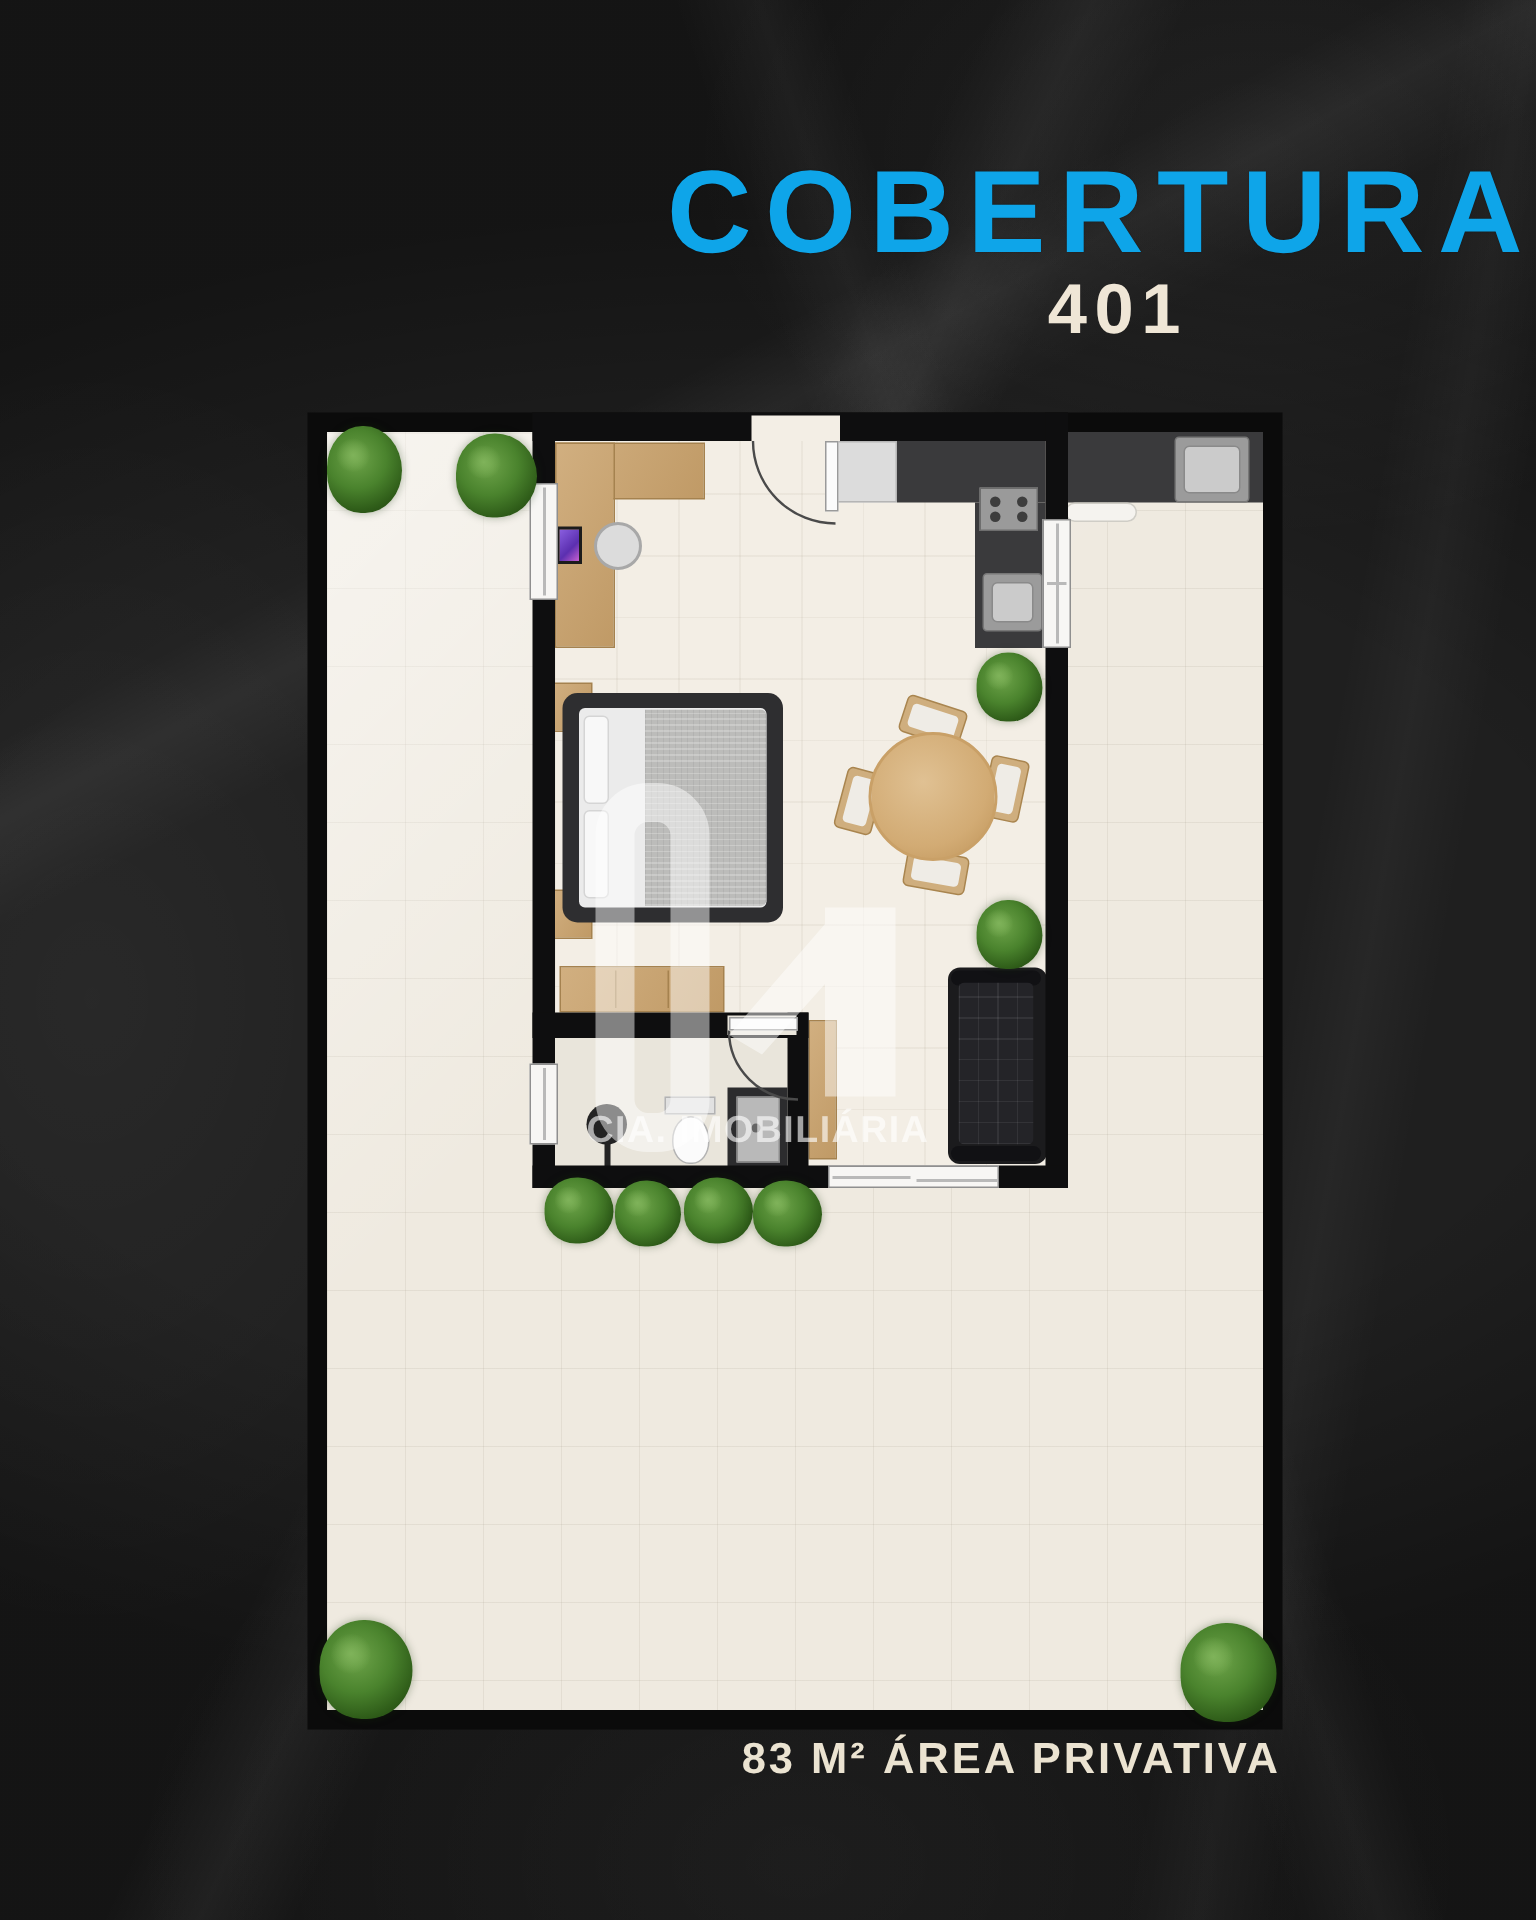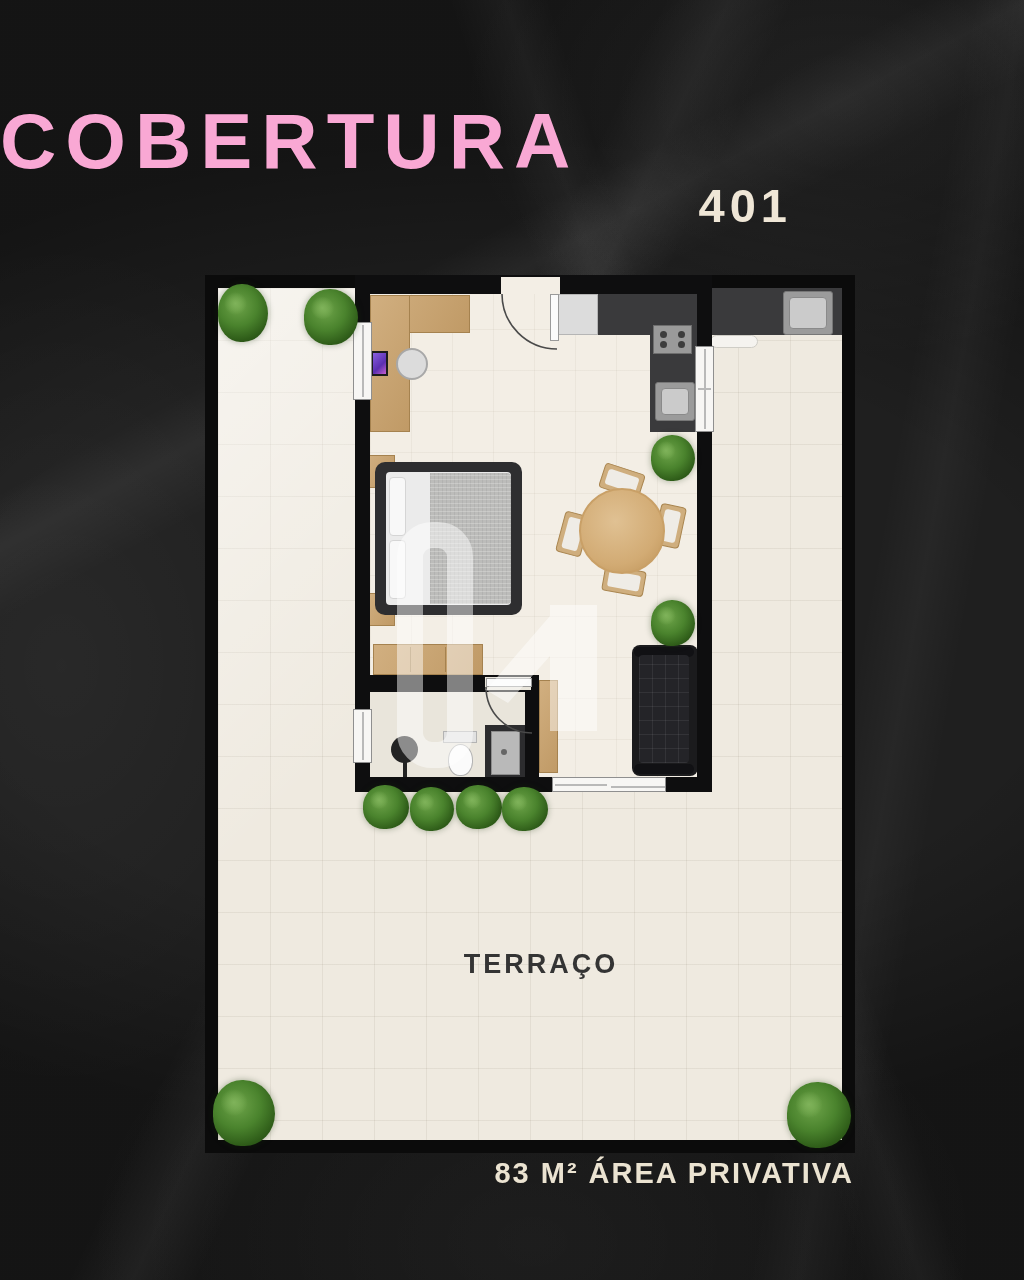--- a/index.html
+++ b/index.html
@@ -13,23 +13,23 @@
       radial-gradient(ellipse 740px 520px at 52% 97%, rgba(255,255,255,0.04), transparent 62%),
       linear-gradient(115deg, transparent 41%, rgba(255,255,255,0.05) 45%, transparent 49%),
       linear-gradient(72deg, transparent 60%, rgba(255,255,255,0.04) 64%, transparent 67%),
       linear-gradient(152deg, transparent 27%, rgba(255,255,255,0.05) 30%, transparent 34%),
       linear-gradient(100deg, transparent 78%, rgba(255,255,255,0.035) 82%, transparent 86%),
       radial-gradient(ellipse 900px 500px at 50% 50%, transparent 60%, rgba(0,0,0,0.35) 100%);
   }
   .abs{position:absolute;}
   
   .title{
-    left:0;right:0;top:96px;text-align:left;
+    left:0;right:0;top:96px;text-align:right;
     font-weight:bold;font-size:78px;letter-spacing:9px;
-    color:#f9a8d4;
+    color:#0ea5e9;
     text-shadow:0 0 1px rgba(0,0,0,0.4);
   }
   .unit-number{
     top:178px;right:232px;
     font-weight:bold;font-size:47px;letter-spacing:5px;color:#efe6d6;
   }
   
   .plan{
     left:205px;top:275px;width:650px;height:878px;
     background:#0b0b0b;
@@ -239,22 +239,22 @@
 
   <div class="abs plant" style="left:13px;top:9px;width:50px;height:58px;"></div>
   <div class="abs plant" style="left:99px;top:14px;width:54px;height:56px;"></div>
   <div class="abs plant" style="left:158px;top:510px;width:46px;height:44px;"></div>
   <div class="abs plant" style="left:205px;top:512px;width:44px;height:44px;"></div>
   <div class="abs plant" style="left:251px;top:510px;width:46px;height:44px;"></div>
   <div class="abs plant" style="left:297px;top:512px;width:46px;height:44px;"></div>
   <div class="abs plant" style="left:8px;top:805px;width:62px;height:66px;"></div>
   <div class="abs plant" style="left:582px;top:807px;width:64px;height:66px;"></div>
 
-  <div class="abs room-label">TERRAÇO</div>
 
   <svg class="abs watermark-svg" viewBox="0 0 650 878">
     <rect x="205" y="260" width="50" height="220" rx="22" fill="none" stroke="rgba(255,255,255,0.48)" stroke-width="26"></rect>
     <polygon points="281,415 345,341 345,381 303,428" fill="rgba(255,255,255,0.48)"></polygon>
     <rect x="345" y="330" width="47" height="126" fill="rgba(255,255,255,0.48)"></rect>
   </svg>
+  <div class="abs watermark-text">CIA. IMOBILIÁRIA</div>
 </div>
 
 <div class="abs caption">83 M² ÁREA PRIVATIVA</div>
 
 </body></html>

